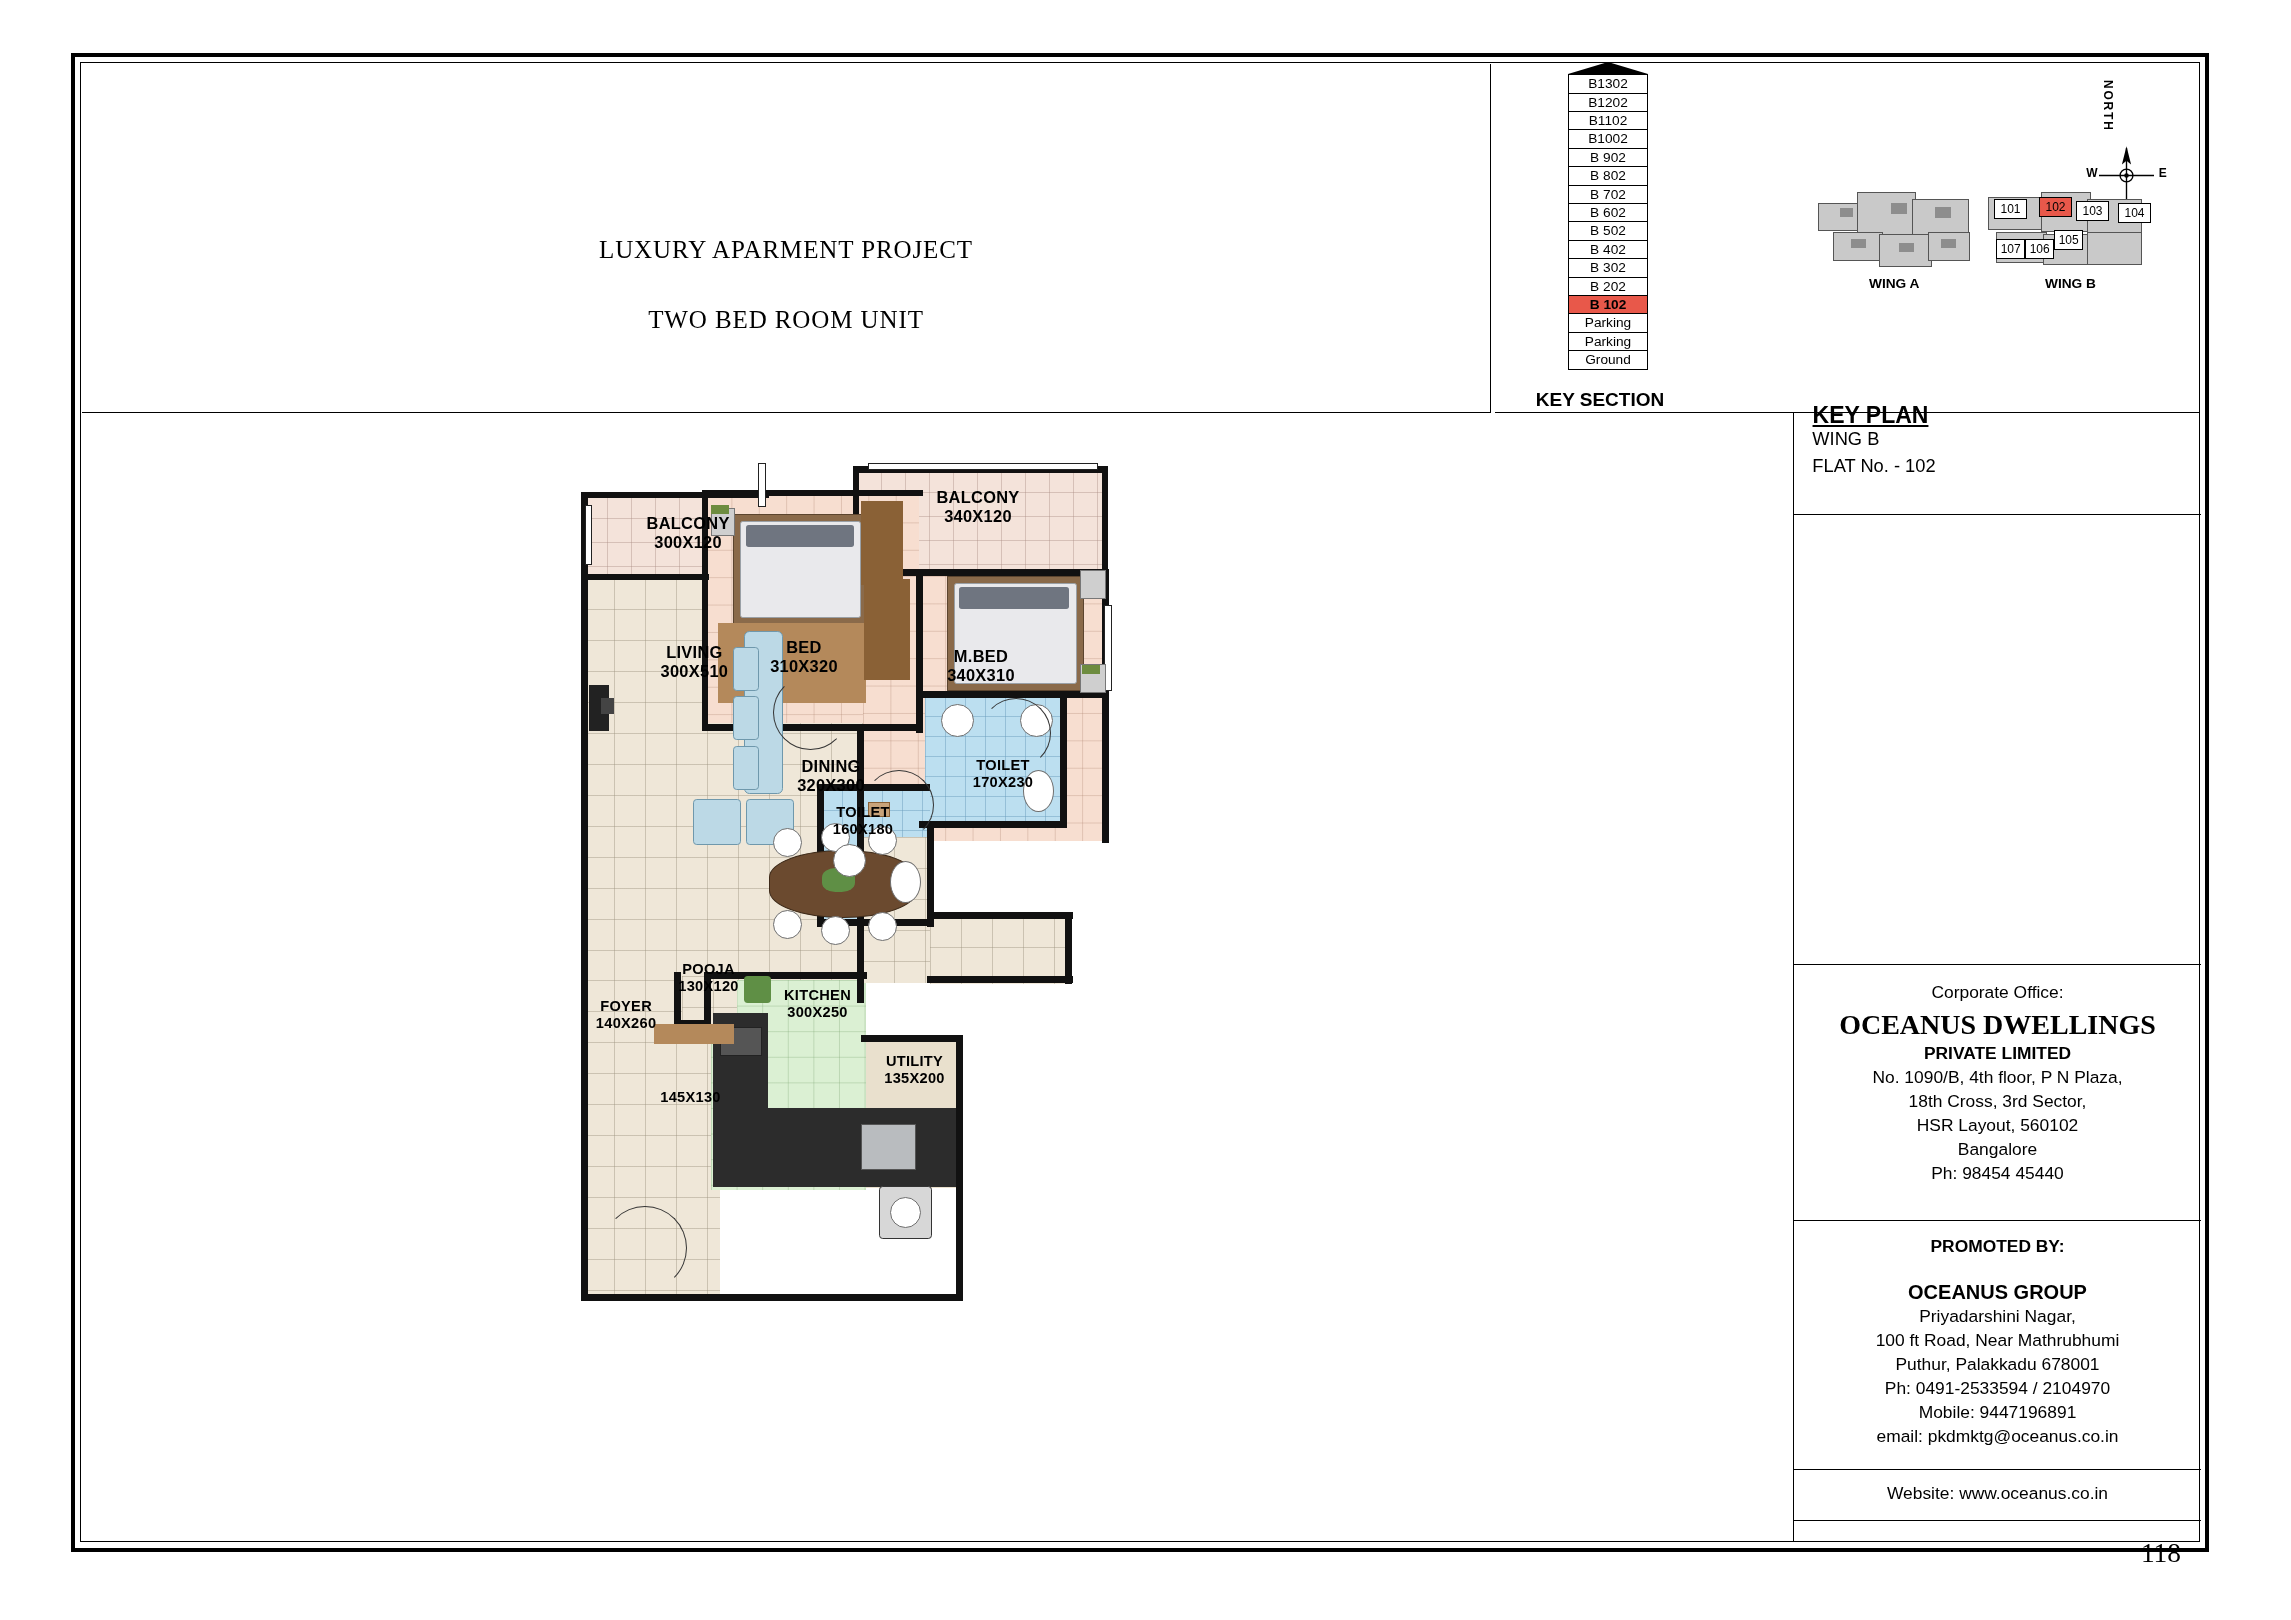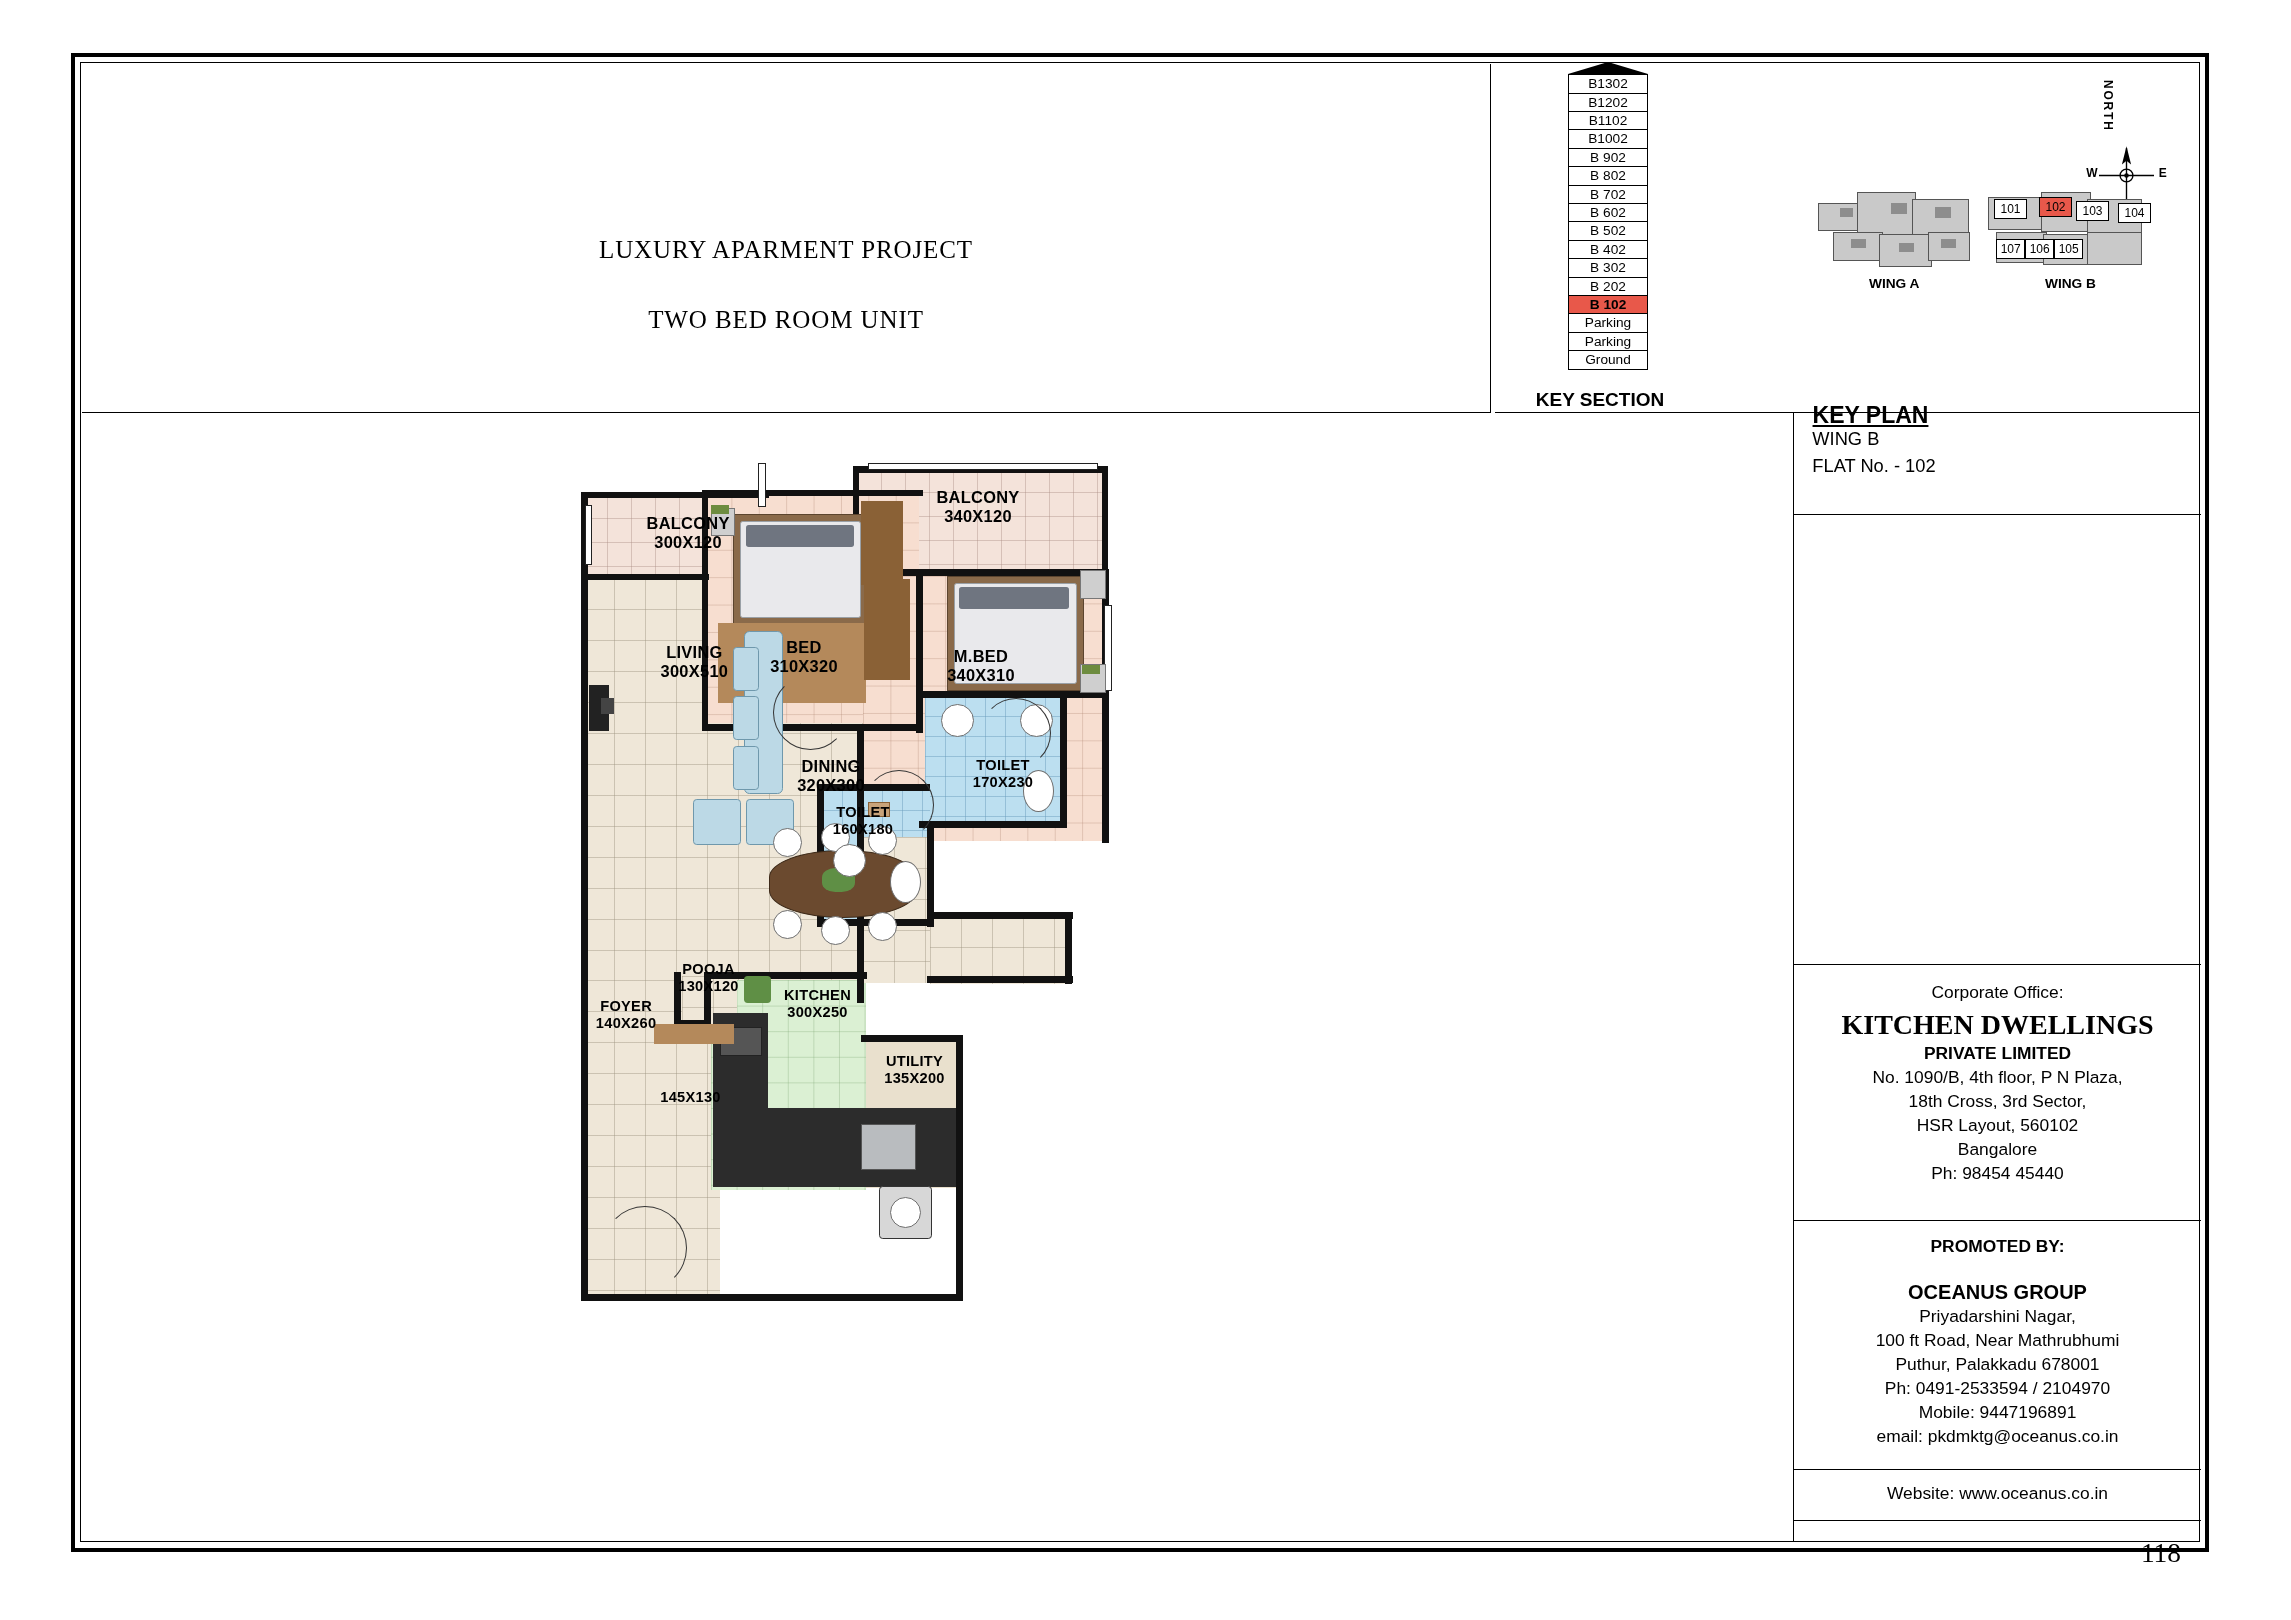--- a/index.html
+++ b/index.html
@@ -144,36 +144,36 @@
       <div class="blk" style="left:382px;top:135px;width:53px;height:35px;"></div>
       <div class="blk" style="left:291px;top:168px;width:49px;height:29px;"></div>
       <div class="blk" style="left:338px;top:170px;width:46px;height:29px;"></div>
       <div class="blk" style="left:382px;top:168px;width:53px;height:31px;"></div>
       <div class="unit-box" style="left:289px;top:135px;width:31px;">101</div>
       <div class="unit-box hl" style="left:334px;top:133px;width:31px;">102</div>
       <div class="unit-box" style="left:371px;top:137px;width:31px;">103</div>
       <div class="unit-box" style="left:413px;top:139px;width:31px;">104</div>
       <div class="unit-box" style="left:291px;top:175px;width:27.4px;">107</div>
       <div class="unit-box" style="left:320px;top:175px;width:27.4px;">106</div>
-      <div class="unit-box" style="left:349px;top:175px;width:27.4px;text-align:center;">105</div>
+      <div class="unit-box" style="left:349px;top:166px;width:27.4px;text-align:center;">105</div>
       <div class="wing-label" style="left:340px;top:212px;">WING B</div>
     </div>
 
     <div class="kp-label" style="top:338px;left:-82px;">KEY PLAN</div>
   </div>
 
   <div class="right-col">
     <div class="rc-cell" style="height:102px;">
       <div class="rc-line">WING B</div>
       <div class="rc-line">FLAT No. - 102</div>
     </div>
     <div class="rc-cell" style="height:450px;"></div>
     <div class="rc-cell rc-center" style="height:256px;padding-top:14.6px;text-align:center;">
       <div class="rc-sm">Corporate Office:</div>
-      <div class="rc-title-lg" style="margin-top:5.5px;">KITCHEN DWELLINGS</div>
+      <div class="rc-title-lg" style="margin-top:5.5px;">OCEANUS DWELLINGS</div>
       <div class="rc-sm" style="font-weight:bold;">PRIVATE LIMITED</div>
       <div class="rc-sm">No. 1090/B, 4th floor, P N Plaza,</div>
       <div class="rc-sm">18th Cross, 3rd Sector,</div>
       <div class="rc-sm">HSR Layout, 560102</div>
       <div class="rc-sm">Bangalore</div>
       <div class="rc-sm">Ph:  98454 45440</div>
     </div>
     <div class="rc-cell rc-center" style="height:249px;padding-top:12.8px;">
       <div class="rc-sm" style="font-weight:bold;">PROMOTED BY:</div>
       <div class="rc-title-md" style="margin-top:23px;">OCEANUS GROUP</div>

